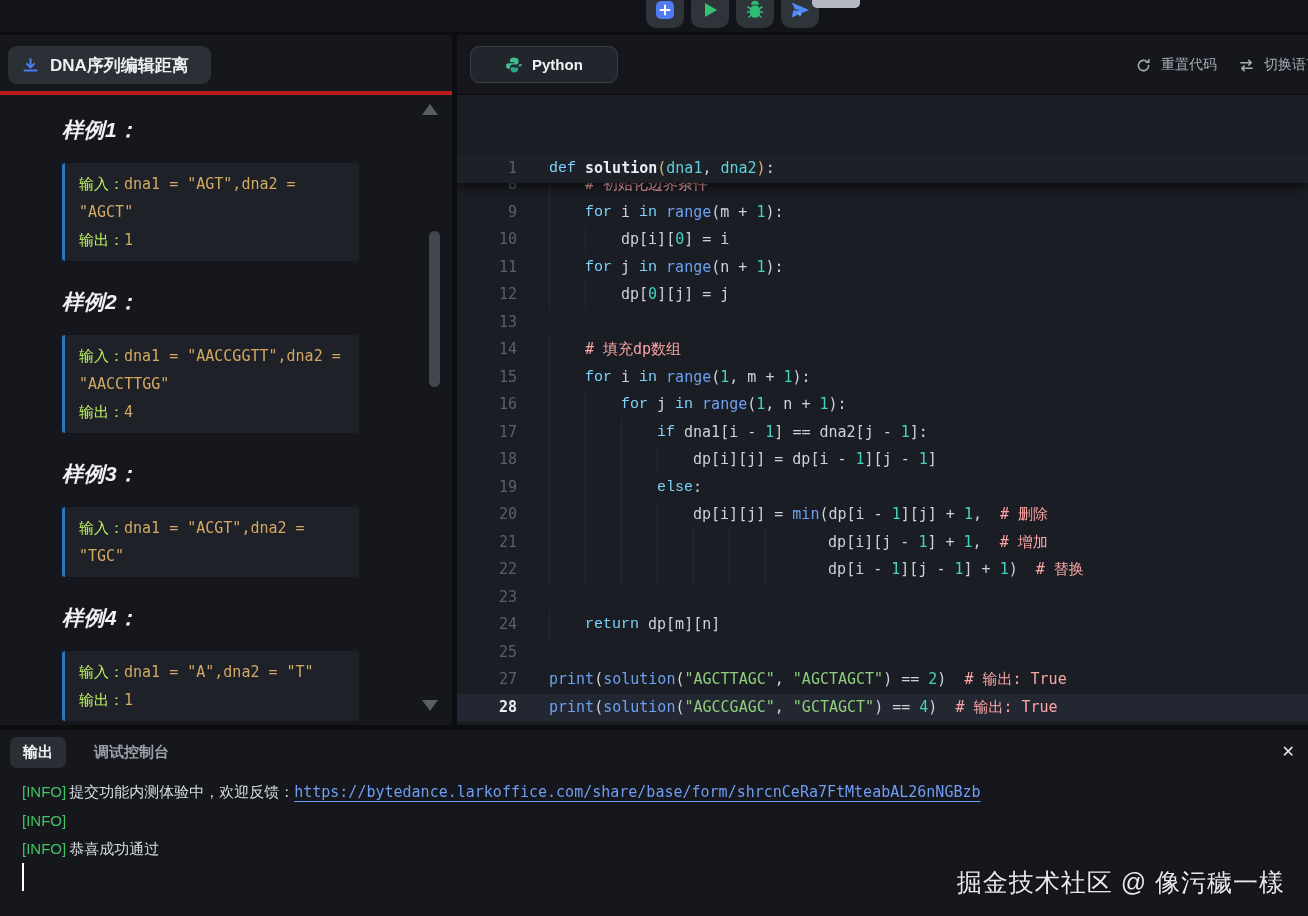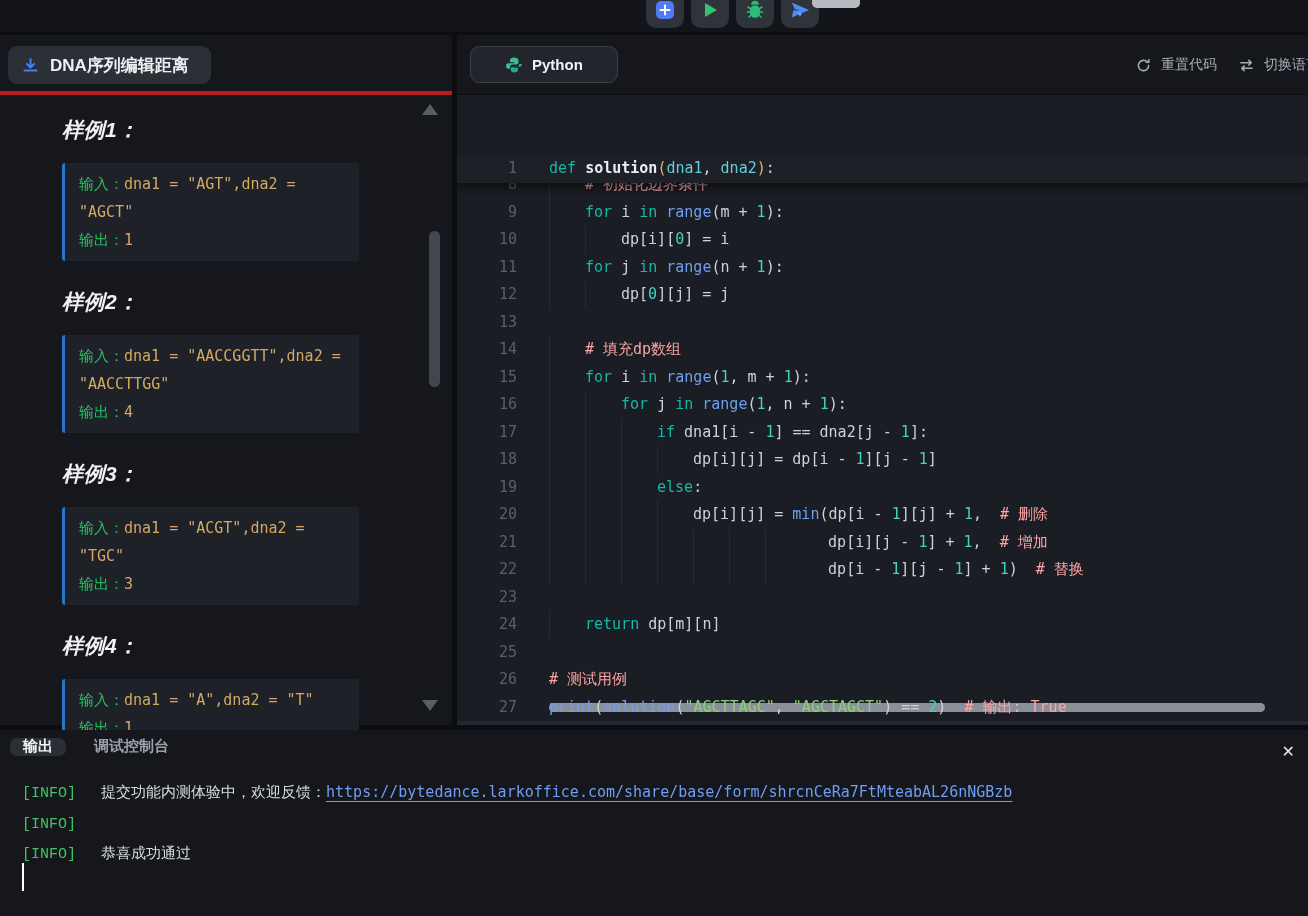--- a/index.html
+++ b/index.html
@@ -31,21 +31,21 @@
     position:absolute; left:8px; top:11px; height:38px; padding:0 22px 0 14px;
     background:#2b2f36; border-radius:9px; display:inline-flex; align-items:center; gap:11px;
     font-size:17px; font-weight:700; color:#eef0f3; cursor:pointer;
   }
   .lp-content { position:absolute; left:0; top:61px; right:0; bottom:0; padding:20px 0 0 62px; }
   .sample-heading { font-size:21px; font-weight:700; font-style:italic; color:#f0f2f5; margin:0 0 19px 0; letter-spacing:.5px; }
   .sample-box {
     width:297px; background:#1e2127; border-left:3px solid #2577c8; border-radius:3px;
     padding:7px 14px; font-size:15px; line-height:27px; margin:0 0 27px 0;
   }
-  .sample-box .lbl { color:#22c55e;margin-top:35px; }
+  .sample-box .lbl { color:#bef264;margin-top:35px; }
   .sample-box .val { color:#d3a964; font-family:"DejaVu Sans Mono",monospace; }
   .scroll-arrow-up, .scroll-arrow-down { position:absolute; right:14px; width:0; height:0; border-left:8px solid transparent; border-right:8px solid transparent; }
   .scroll-arrow-up   { top:69px;  border-bottom:11px solid #585e66; }
   .scroll-arrow-down { bottom:14px; border-top:11px solid #585e66; }
   .lp-thumb { position:absolute; right:12px; top:196px; width:11px; height:156px; border-radius:6px; background:#42474f; }
 
   
   .rp-header { position:relative; height:60px; border-bottom:1px solid #0a0c10; background:#15171c; z-index:10; }
   .lang-pill {
     position:absolute; left:13px; top:11px; height:37px; padding:0 34px;
@@ -57,46 +57,46 @@
 
   
   .editor { position:absolute; left:0; top:60px; right:0; bottom:0; background:#1a1d23; }
   .code-row { display:flex; height:27.5px; line-height:27.5px; font-size:15px; }
   .code-row.current { background:#232731; }
   .code-row.current .ln { color:#e9edf3; font-weight:700; }
   .ln { flex:none; width:60px; text-align:right; color:#59606b; font-family:"DejaVu Sans Mono",monospace; }
   .cl { flex:none; display:flex; margin-left:32px; font-family:"DejaVu Sans Mono",monospace; }
   .cl span { white-space:pre; flex:none; }
   .ind { width:36px; border-left:1px solid #262b33; }
-  .tk-kw  { color:#14b8a6; }
+  .tk-kw  { color:#7dd3fc;font-family:Liberation Mono, monospace; }
   .tk-fn  { color:#6e9ff0; }
   .tk-defn{ color:#e8ecf2; font-weight:700; }
   .tk-param{ color:#5fd0dc; }
   .tk-num { color:#45d3c0; }
   .tk-str { color:#8ece7c; }
   .tk-com { color:#fca5a5; }
   .tk-pun, .tk-txt { color:#ccd2da; }
   .tk-brk { color:#d8b46a; }
   #sticky-line {
     position:absolute; left:0; top:60px; right:0; height:28px; z-index:5;
     background:#1d2026; box-shadow:0 5px 9px rgba(0,0,0,.5);
   }
   #code-rows { position:absolute; left:0; top:60px; right:0; bottom:0; z-index:1; overflow:hidden; }
   .h-scrollbar { position:absolute; left:92px; bottom:13px; width:716px; height:9px; border-radius:5px; background:#8a909a; cursor:pointer; }
 
   
   .bp-tabs { position:absolute; left:10px; top:7px; display:flex; align-items:center; gap:28px; }
   .bp-tab-active {
-    height:18px; padding:0 13px; background:#2b2e35; border-radius:7px;
+    height:31px; padding:0 13px; background:#2b2e35; border-radius:7px;
     display:inline-flex; align-items:center; font-size:15px; font-weight:700; color:#f2f4f6; cursor:pointer;
   }
   .bp-tab { font-size:15px; font-weight:700; color:#9aa0a7; cursor:pointer; }
   .bp-close { position:absolute; right:13px; top:12px; font-size:16px; color:#e8eaed; cursor:pointer; font-weight:700; }
   .logs { position:absolute; left:22px; top:48px; font-size:15px; line-height:28.5px; }
-  .log-tag { color:#41c463; font-family:Liberation Mono, monospace; margin-right:25px; }
+  .log-tag { color:#41c463; font-family:Liberation Sans, sans-serif; margin-right:3px; }
   .log-text { color:#d9dde2; }
   .log-link { color:#6f9df2; font-family:"DejaVu Sans Mono",monospace; text-decoration:underline; text-underline-offset:4px; }
   .caret { position:absolute; left:22px; top:133px; width:2px; height:28px; background:#ffffff; }
   .watermark { position:absolute; right:23px; bottom:17px; font-size:25px; color:#e6e8ea; letter-spacing:1px; text-shadow:0 0 2px rgba(0,0,0,.6); }
 
   .icon { display:inline-flex; }
 </style>
 </head>
 <body>
 
@@ -158,21 +158,20 @@
 
     <div class="sample-heading">样例2：</div>
     <div class="sample-box">
       <span class="lbl">输入：</span><span class="val">dna1 = "AACCGGTT",dna2 = "AACCTTGG"</span>
       <div><span class="lbl">输出：</span><span class="val">4</span></div>
     </div>
 
     <div class="sample-heading">样例3：</div>
     <div class="sample-box">
       <span class="lbl">输入：</span><span class="val">dna1 = "ACGT",dna2 = "TGC"</span>
-      <div><span class="lbl">输出：</span><span class="val">3</span></div>
     </div>
 
     <div class="sample-heading">样例4：</div>
     <div class="sample-box">
       <span class="lbl">输入：</span><span class="val">dna1 = "A",dna2 = "T"</span>
       <div><span class="lbl">输出：</span><span class="val">1</span></div>
     </div>
   </div>
 
   <div class="scroll-arrow-up"></div>
@@ -417,26 +416,20 @@
             <span class="ind"></span>
             <span class="tk-kw">return </span>
             <span class="tk-txt">dp[m][n]</span>
           </span>
         </div>
         <div class="code-row">
           <span class="ln">25</span>
           <span class="cl"></span>
         </div>
         <div class="code-row">
-          <span class="ln">26</span>
-          <span class="cl">
-            <span class="tk-com"># 测试用例</span>
-          </span>
-        </div>
-        <div class="code-row">
           <span class="ln">27</span>
           <span class="cl">
             <span class="tk-fn">print</span>
             <span class="tk-pun">(</span>
             <span class="tk-fn">solution</span>
             <span class="tk-pun">(</span>
             <span class="tk-str">"AGCTTAGC"</span>
             <span class="tk-pun">, </span>
             <span class="tk-str">"AGCTAGCT"</span>
             <span class="tk-pun">) == </span>
@@ -493,13 +486,14 @@
       <span class="log-tag">[INFO]</span><span class="log-text">提交功能内测体验中，欢迎反馈：</span><a class="log-link" href="#">https://bytedance.larkoffice.com/share/base/form/shrcnCeRa7FtMteabAL26nNGBzb</a>
     </div>
     <div>
       <span class="log-tag">[INFO]</span><span class="log-text"></span>
     </div>
     <div>
       <span class="log-tag">[INFO]</span><span class="log-text">恭喜成功通过</span>
     </div>
   </div>
   <div class="caret"></div>
+  <div class="watermark">掘金技术社区 @ 像污穢一樣</div>
 </div>
 
 </body></html>

